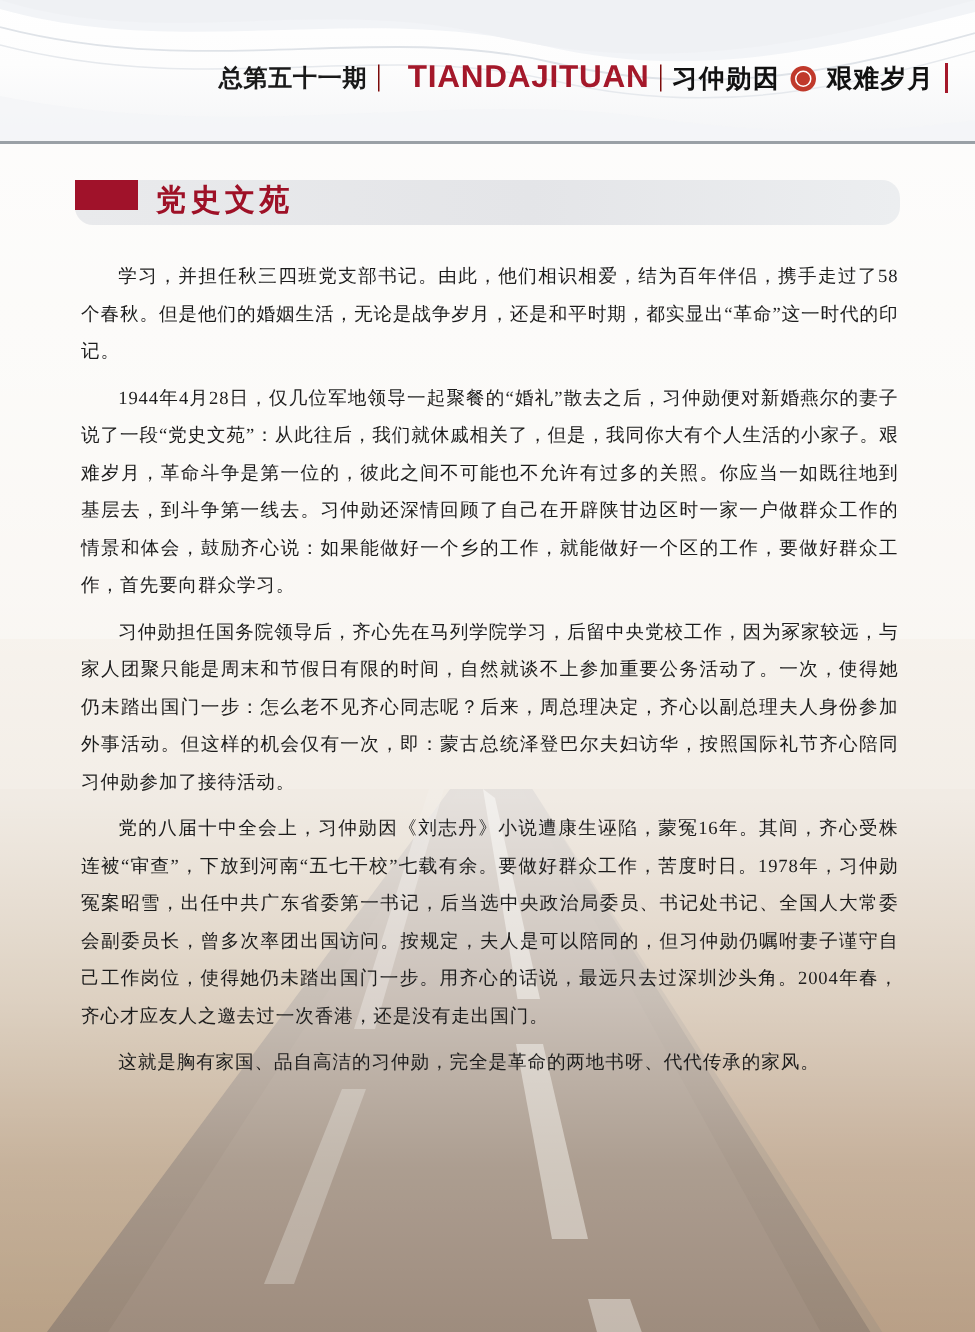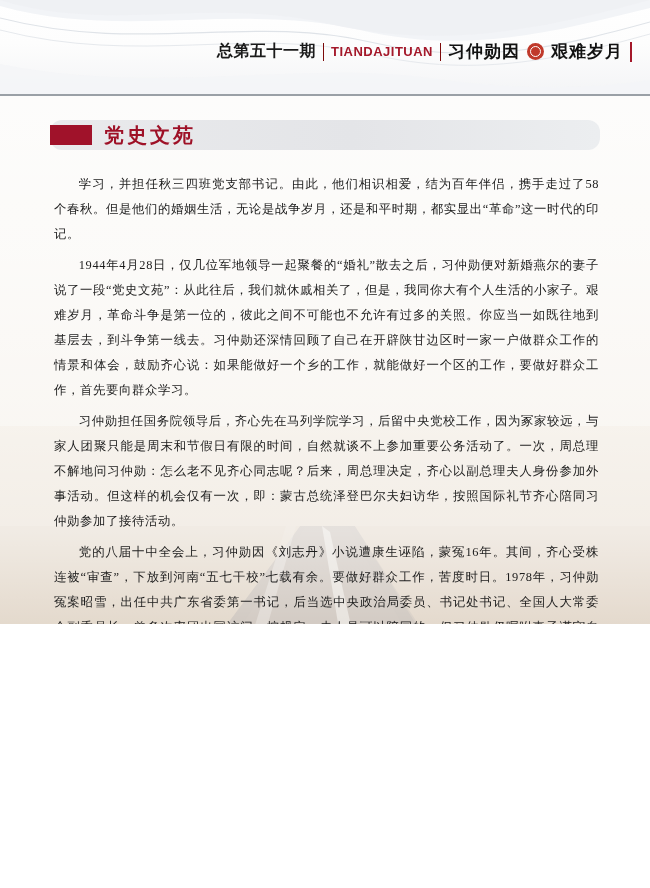--- a/index.html
+++ b/index.html
@@ -11,21 +11,21 @@
     height: 888px;
     background: #ffffff;
     font-family: "Liberation Serif", "DejaVu Serif", serif;
     overflow: hidden;
     position: relative;
   }
 
   .page {
     position: relative;
     width: 650px;
-    height: 624px;
+    height: 888px;
     overflow: hidden;
     background: #ffffff;
   }
 
   
   .bg-photo {
     position: absolute;
     left: 0;
     top: 96px;
     width: 650px;
@@ -104,24 +104,25 @@
     font-weight: 700;
   }
   .mh-sep {
     display: inline-block;
     width: 1px;
     height: 18px;
     background: #7c0a0a;
   }
   .mh-pinyin {
     font-family: "Liberation Sans", sans-serif;
-    font-size: 13px;
+    font-size: 21px;
     font-weight: 700;
     color: #a4182a;
     letter-spacing: 0.5px;
+    margin-left: 12px;
   }
   .mh-name {
     font-size: 17px;
     font-weight: 700;
     color: #111111;
     letter-spacing: 1px;
   }
   .mh-logo {
     width: 17px;
     height: 17px;
@@ -155,21 +156,21 @@
   
   .section-band {
     position: absolute;
     left: 50px;
     top: 120px;
     width: 550px;
     height: 30px;
     z-index: 5;
     background: linear-gradient(to right, #e9eaec 0%, #e4e5e8 55%, #eceef0 100%);
     display: flex;
-    align-items: center;
+    align-items: flex-start;
     border-radius: 12px;
   }
   .section-block {
     width: 42px;
     height: 20px;
     background: #a0122a;
     margin-left: 0px;
     margin-right: 12px;
   }
   .section-title {
@@ -245,18 +246,18 @@
   </div>
 
   <div class="section-band">
     <span class="section-block"></span>
     <span class="section-title">党史文苑</span>
   </div>
 
   <div class="content">
     <p>学习，并担任秋三四班党支部书记。由此，他们相识相爱，结为百年伴侣，携手走过了58个春秋。但是他们的婚姻生活，无论是战争岁月，还是和平时期，都实显出“革命”这一时代的印记。</p>
     <p>1944年4月28日，仅几位军地领导一起聚餐的“婚礼”散去之后，习仲勋便对新婚燕尔的妻子说了一段“党史文苑”：从此往后，我们就休戚相关了，但是，我同你大有个人生活的小家子。艰难岁月，革命斗争是第一位的，彼此之间不可能也不允许有过多的关照。你应当一如既往地到基层去，到斗争第一线去。习仲勋还深情回顾了自己在开辟陕甘边区时一家一户做群众工作的情景和体会，鼓励齐心说：如果能做好一个乡的工作，就能做好一个区的工作，要做好群众工作，首先要向群众学习。</p>
-    <p>习仲勋担任国务院领导后，齐心先在马列学院学习，后留中央党校工作，因为冢家较远，与家人团聚只能是周末和节假日有限的时间，自然就谈不上参加重要公务活动了。一次，周总理不解地问习仲勋：怎么老不见齐心同志呢？后来，周总理决定，齐心以副总理夫人身份参加外事活动。但这样的机会仅有一次，即：蒙古总统泽登巴尔夫妇访华，按照国际礼节齐心陪同习仲勋参加了接待活动。</p>
+    <p>习仲勋担任国务院领导后，齐心先在马列学院学习，后留中央党校工作，因为冢家较远，与家人团聚只能是周末和节假日有限的时间，自然就谈不上参加重要公务活动了。一次，使得她仍未踏出国门一步：怎么老不见齐心同志呢？后来，周总理决定，齐心以副总理夫人身份参加外事活动。但这样的机会仅有一次，即：蒙古总统泽登巴尔夫妇访华，按照国际礼节齐心陪同习仲勋参加了接待活动。</p>
     <p>党的八届十中全会上，习仲勋因《刘志丹》小说遭康生诬陷，蒙冤16年。其间，齐心受株连被“审查”，下放到河南“五七干校”七载有余。要做好群众工作，苦度时日。1978年，习仲勋冤案昭雪，出任中共广东省委第一书记，后当选中央政治局委员、书记处书记、全国人大常委会副委员长，曾多次率团出国访问。按规定，夫人是可以陪同的，但习仲勋仍嘱咐妻子谨守自己工作岗位，使得她仍未踏出国门一步。用齐心的话说，最远只去过深圳沙头角。2004年春，齐心才应友人之邀去过一次香港，还是没有走出国门。</p>
     <p>这就是胸有家国、品自高洁的习仲勋，完全是革命的两地书呀、代代传承的家风。</p>
   </div>
 
 </div>
 
 </body></html>

